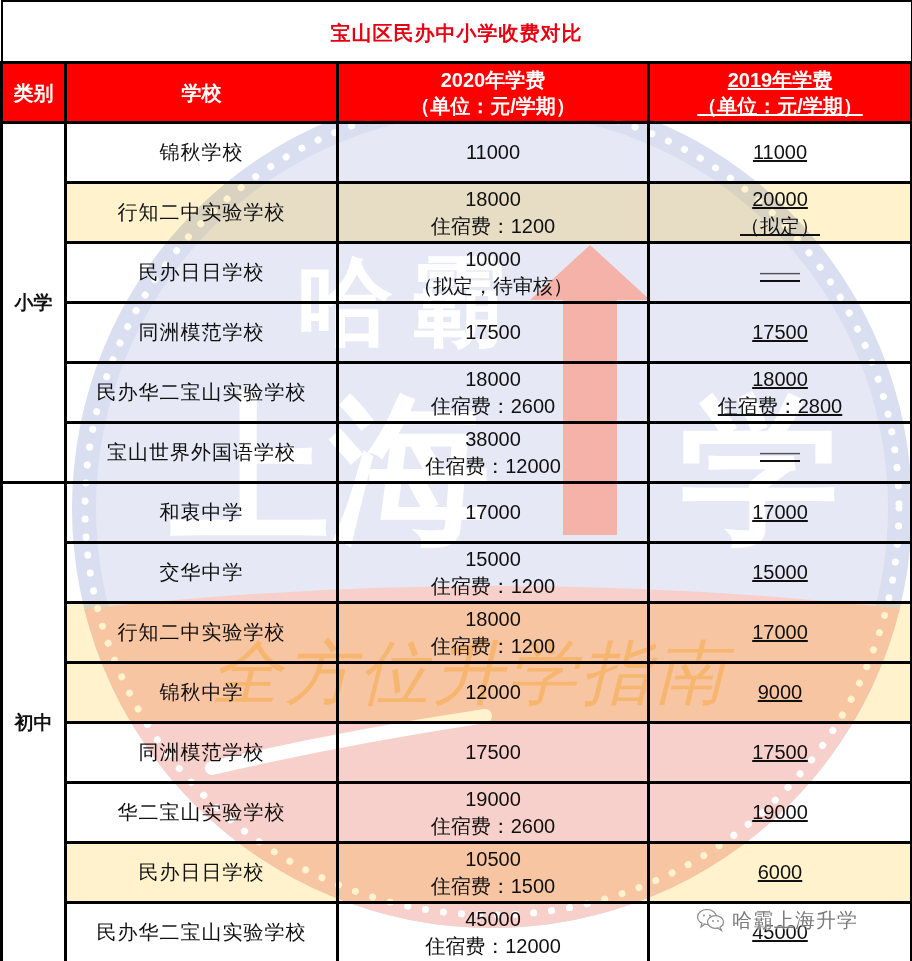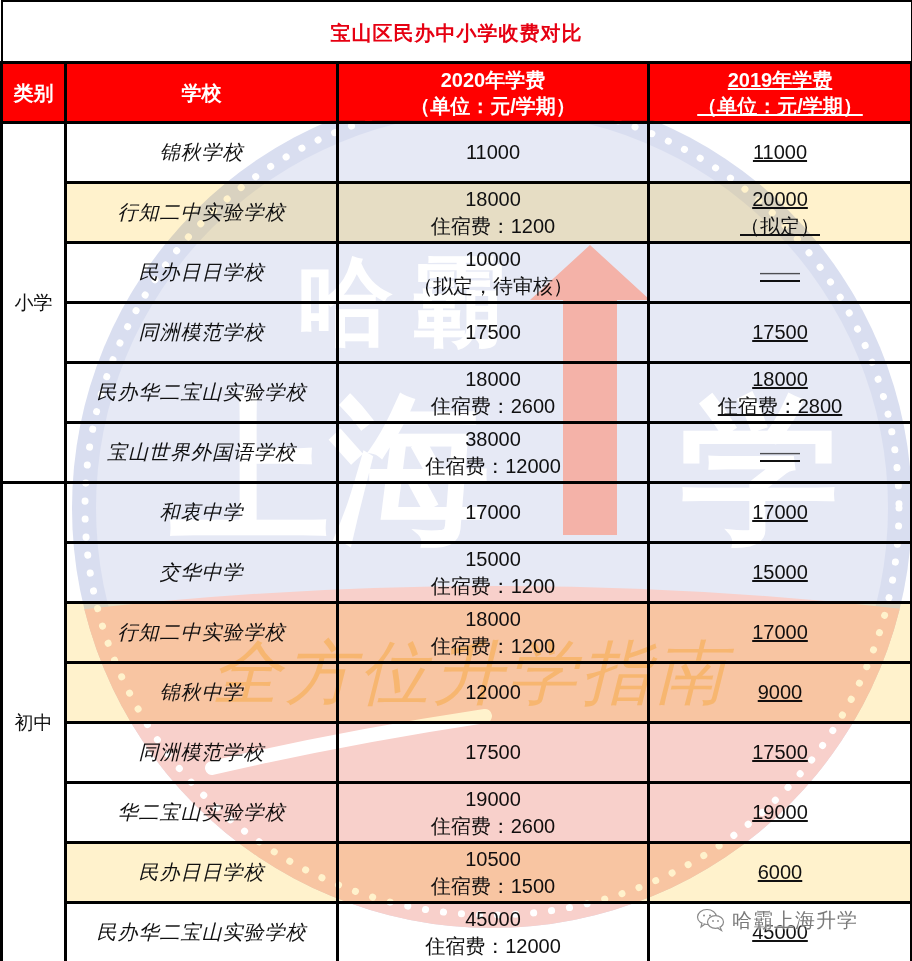--- a/index.html
+++ b/index.html
@@ -61,33 +61,32 @@
     }
     tr.data-row.hl td:not(.cat) {
       background: var(--hl);
     }
     td.cat {
       font-size: 19px;
     }
     td.school {
       font-size: 20px;
       letter-spacing: 1px;
-      font-style: italic;
     }
     td.fee {
       font-size: 20px;
       line-height: 27px;
     }
     .line {
       display: block;
     }
     .line:empty {
       display: none;
     }
-    td.col-first { border-left: 2px solid var(--border); }
+    td.col-first { border-left: 2px solid var(--border); font-weight: bold; }
     td.col-last { border-right: 2px solid var(--border); text-decoration: underline; }
 
     svg.watermark {
       position: absolute;
       left: 0;
       top: 0;
       width: 912px;
       height: 961px;
       mix-blend-mode: multiply;
       pointer-events: none;

